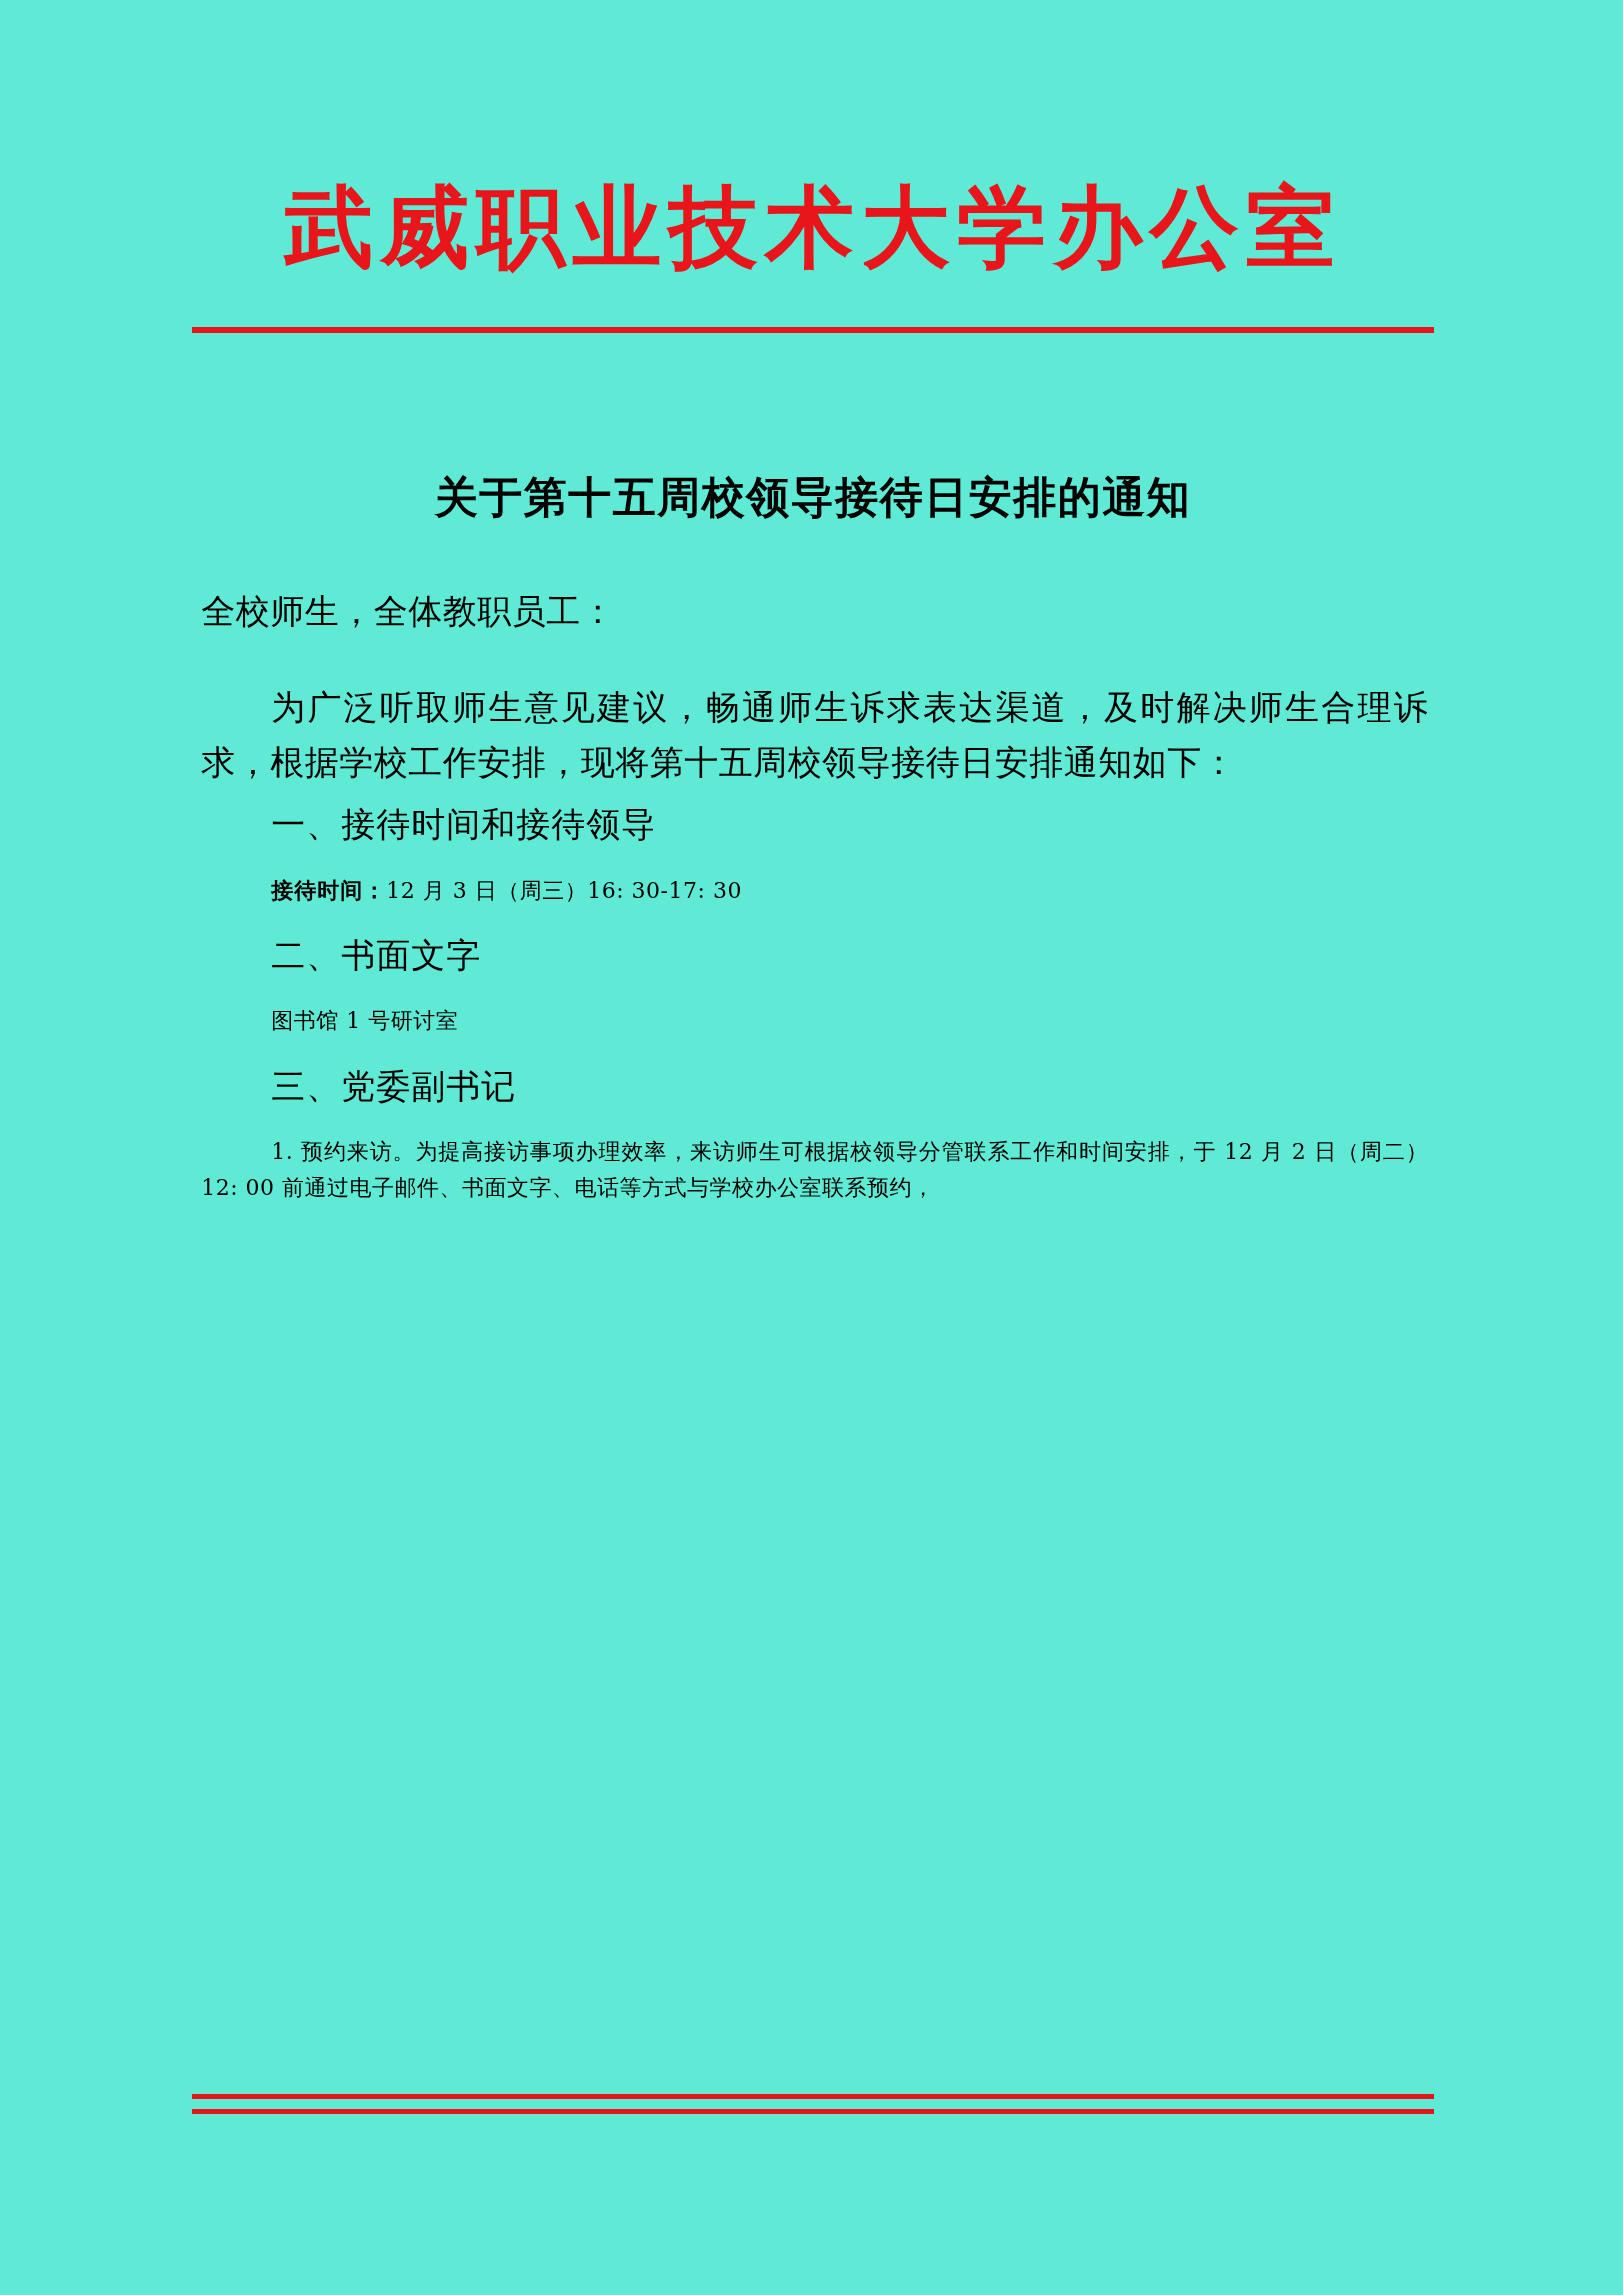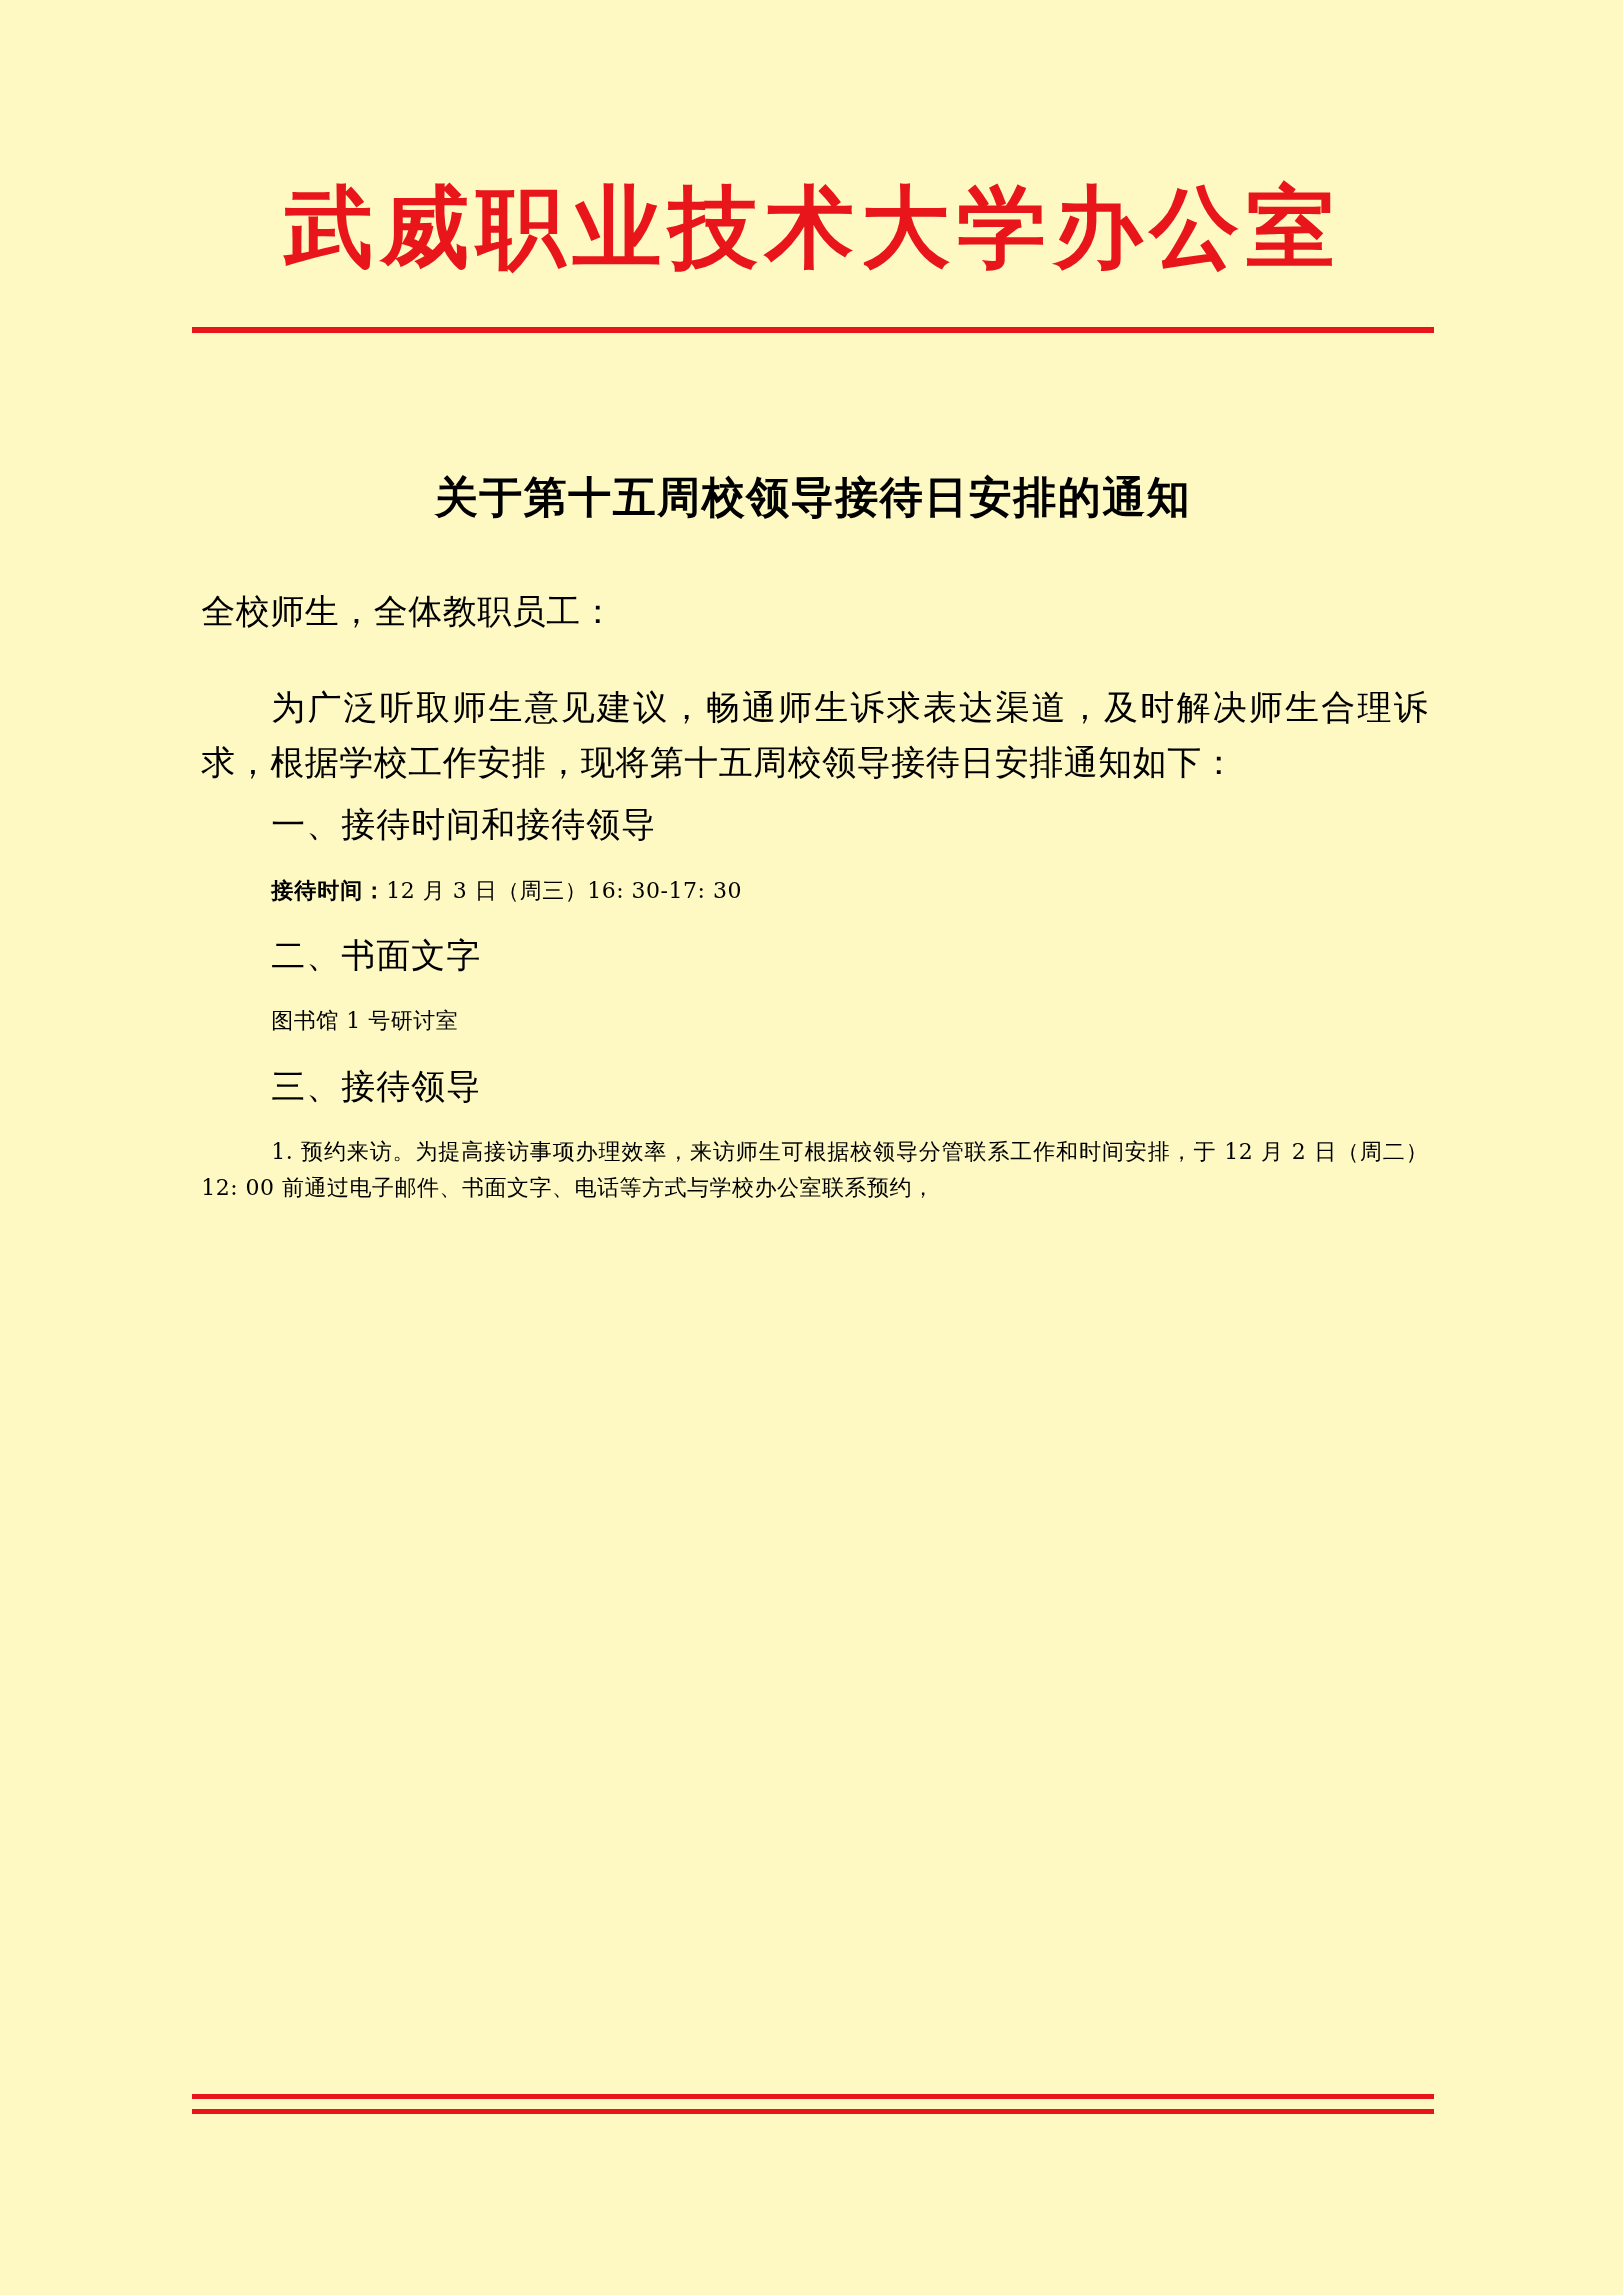--- a/index.html
+++ b/index.html
@@ -7,21 +7,21 @@
     padding: 0;
     background: #ffffff;
   }
   body {
     font-family: "DejaVu Serif", "Liberation Serif", serif;
   }
   .page {
     position: relative;
     width: 1623px;
     height: 2295px;
-    background: #fef9c3;
+    background: #5eead4;
     box-sizing: border-box;
     overflow: hidden;
   }
   .inner {
     position: absolute;
     left: 192px;
     top: 0;
     width: 1242px;
     height: 2295px;
   }
@@ -154,21 +154,21 @@
       <p class="kv">
         <b>接待时间：</b><span>12 月 3 日（周三）16: 30-17: 30</span>
       </p>
 
 
 
       <p class="heading">二、书面文字</p>
 
       <p class="kv">图书馆 1 号研讨室</p>
 
-      <p class="heading">三、接待领导</p>
+      <p class="heading">三、党委副书记</p>
 
       <p class="kv">1. 预约来访。为提高接访事项办理效率，来访师生可根据校领导分管联系工作和时间安排，于 12 月 2 日（周二）12: 00 前通过电子邮件、书面文字、电话等方式与学校办公室联系预约，</p>
 
     </div>
 
     <div class="footer-rule-top"></div>
     <div class="footer-rule-bottom"></div>
 
   </div>
 </div>

